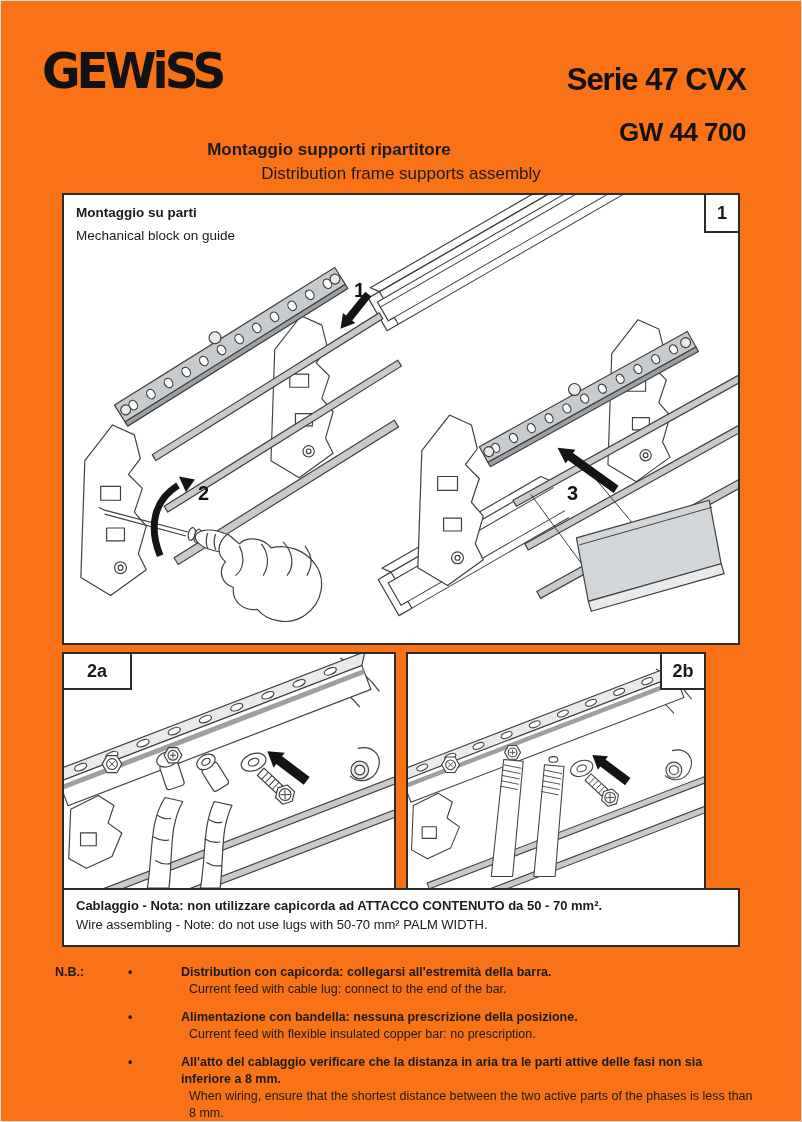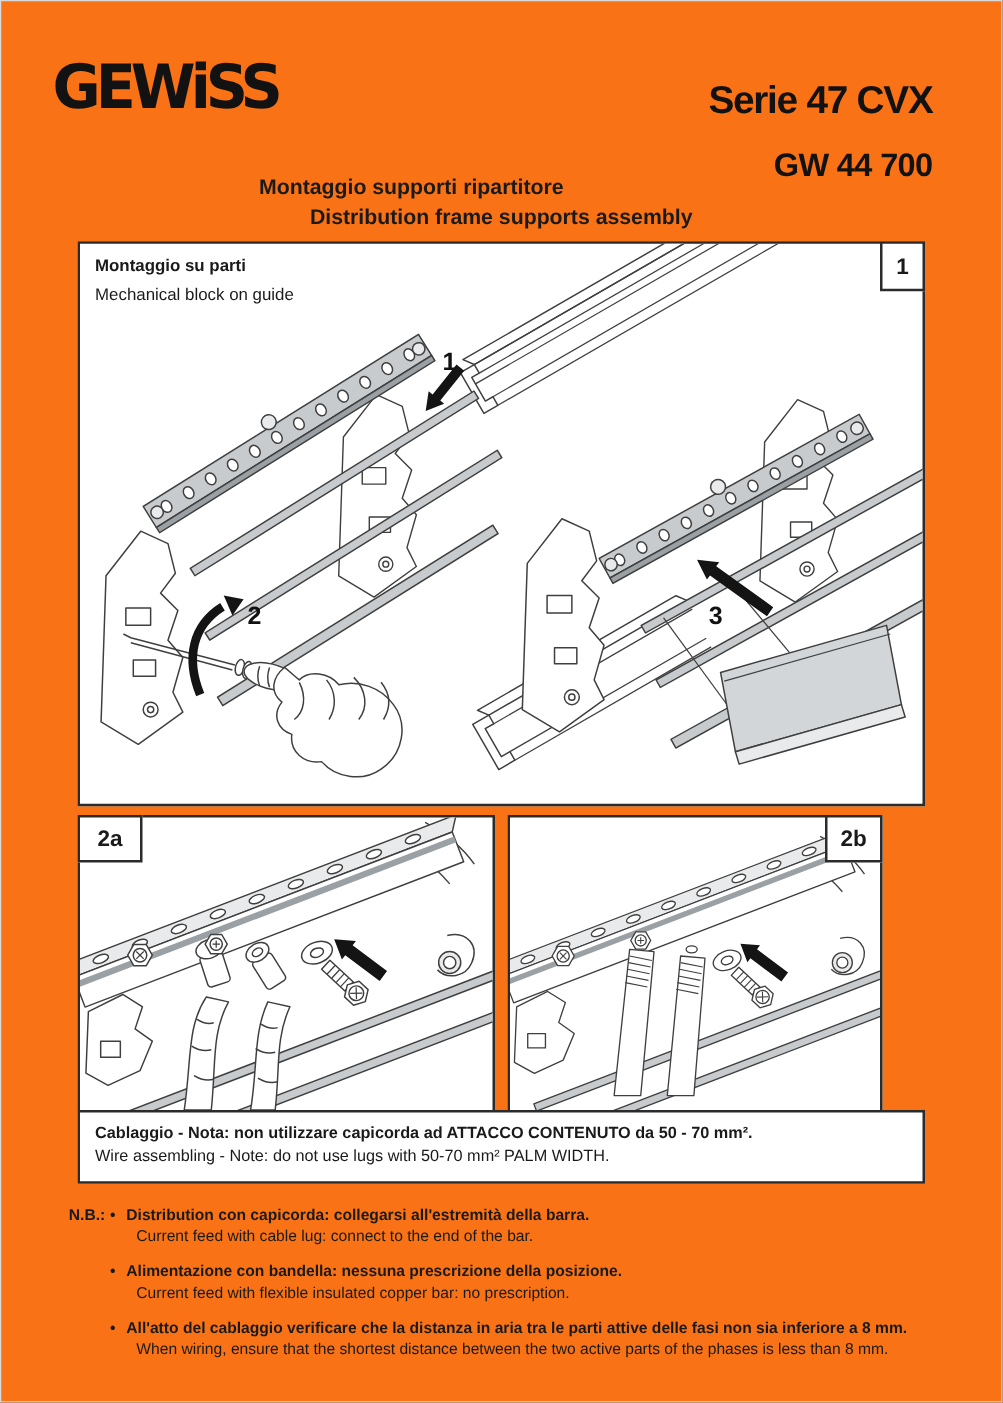--- a/index.html
+++ b/index.html
@@ -12,44 +12,44 @@
   .abs{position:absolute;}
   
   .logo{
     left:42px;top:46px;font-family:"DejaVu Sans",sans-serif;font-weight:bold;
     font-size:47px;letter-spacing:-4px;color:#121212;line-height:1;
     transform:scaleY(1.04);transform-origin:left top;
   }
   .series{right:56px;top:62px;font-size:31px;font-weight:bold;letter-spacing:-1px;color:#121212;}
   .code{right:56px;top:117px;font-size:26px;font-weight:bold;letter-spacing:-0.5px;color:#121212;}
   .title-it{left:0;top:140px;width:658px;text-align:center;font-size:17px;font-weight:bold;}
-  .title-en{left:0;top:164px;width:802px;text-align:center;font-size:17px;font-weight:bold;}
+  .title-en{left:0;top:164px;width:802px;text-align:center;font-size:17px;font-weight:normal;}
   
   .panel{border:2px solid #2b2b2b;background:#fff;box-sizing:border-box;}
   #panel1{left:62px;top:193px;width:678px;height:452px;}
   #panel2a{left:62px;top:652px;width:334px;height:238px;}
   #panel2b{left:406px;top:652px;width:300px;height:238px;}
   #captionbox{left:62px;top:888px;width:678px;height:59px;}
   .p1-head-it{left:12px;top:10px;font-size:13.5px;font-weight:bold;}
   .p1-head-en{left:12px;top:33px;font-size:13.5px;}
   .badge{
     border:2px solid #2b2b2b;background:#fff;display:flex;align-items:center;justify-content:center;
     font-size:18px;font-weight:bold;box-sizing:border-box;z-index:3;
   }
   .badge-1{right:-2px;top:-2px;width:36px;height:40px;}
-  .badge-2a{left:-2px;top:-2px;width:52px;height:38px;}
+  .badge-2a{left:-2px;top:-2px;width:70px;height:38px;}
   .badge-2b{right:-2px;top:-2px;width:46px;height:38px;}
   .draw{left:0;top:0;width:100%;height:100%;}
   .step{font-size:20px;font-weight:bold;color:#111;z-index:2;}
   
   .cap-it{left:12px;top:8px;font-size:13px;font-weight:bold;}
   .cap-en{left:12px;top:27px;font-size:13px;}
   
   .notes{left:55px;top:964px;width:700px;font-size:12.5px;line-height:17px;}
-  .note-item{display:flex;margin-bottom:11px;}
+  .note-item{display:flex;margin-bottom:11px;gap:40px;}
   .nb-col{width:33px;font-weight:bold;flex:none;}
   .bullet-col{width:13px;font-weight:bold;flex:none;}
   .note-it{font-weight:bold;}
   .note-en{padding-left:8px;}
   
   svg .s{stroke:#3f3f3f;stroke-width:1.2;stroke-linejoin:round;}
   svg .f0{fill:none}
   svg .fw{fill:#ffffff}
   svg .fm{fill:#c7cbce}
   svg .fd{fill:#9aa0a4}

